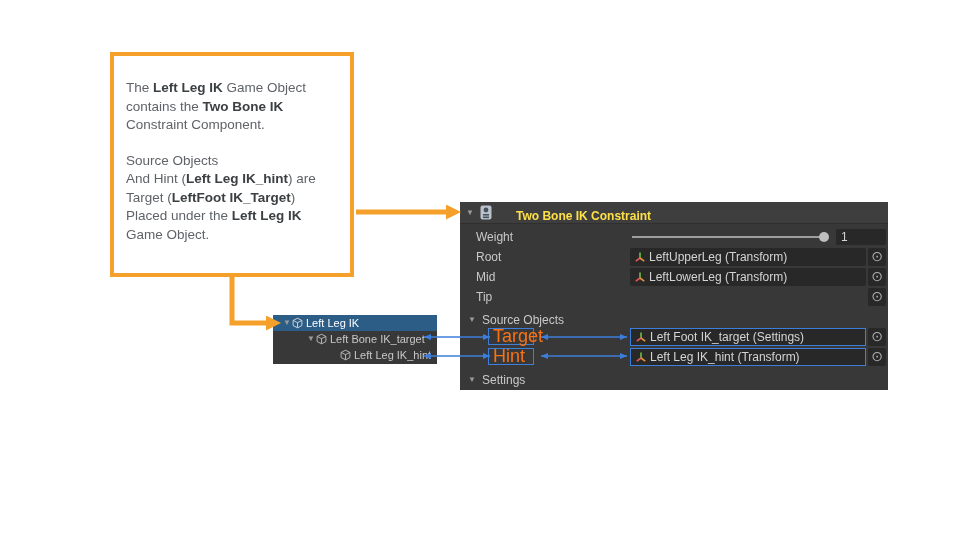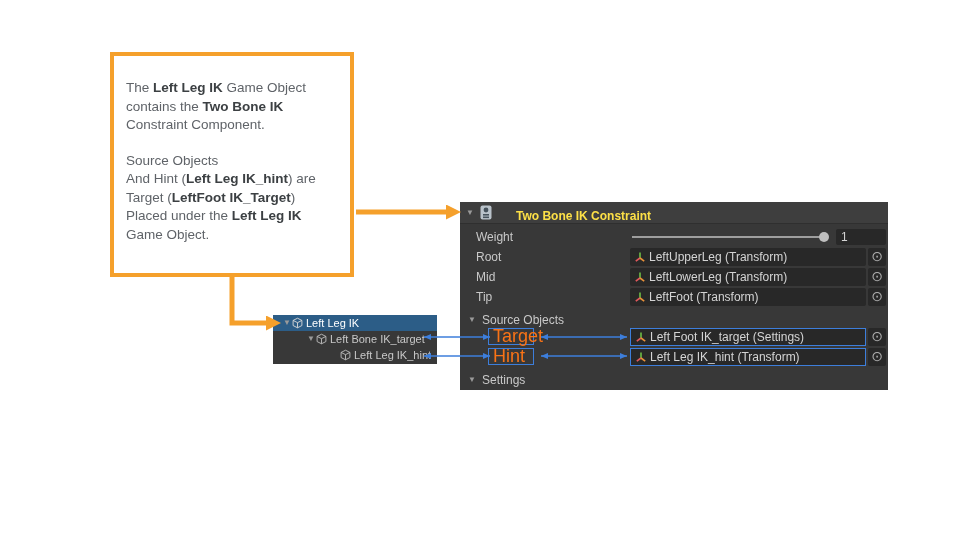--- a/index.html
+++ b/index.html
@@ -146,28 +146,20 @@
         <line x1="6" y1="7" x2="1.8" y2="10.2" stroke="#E0585B" stroke-width="1.6"></line>
         <line x1="6" y1="7" x2="10.2" y2="10.2" stroke="#E8913A" stroke-width="1.6"></line>
       </svg>
       <span class="ftext">LeftLowerLeg (Transform)</span>
     </div>
     <div class="picker">⊙</div>
   </div>
 
   <div class="row" style="top:86px">
     <span class="row-label">Tip</span>
-    <div class="obj-field">
-      <svg width="12" height="12" viewBox="0 0 12 12">
-        <line x1="6" y1="7" x2="6" y2="1.5" stroke="#6FBF44" stroke-width="1.6"></line>
-        <line x1="6" y1="7" x2="1.8" y2="10.2" stroke="#E0585B" stroke-width="1.6"></line>
-        <line x1="6" y1="7" x2="10.2" y2="10.2" stroke="#E8913A" stroke-width="1.6"></line>
-      </svg>
-      <span class="ftext">LeftFoot (Transform)</span>
-    </div>
     <div class="picker">⊙</div>
   </div>
 
   <div class="row foldrow" style="top:109px;height:16px">
     <span class="tri">▼</span>
     <span class="row-label">Source Objects</span>
   </div>
 
   <div class="row" style="top:126px">
     <div class="tag-box"><span>Target</span></div>

